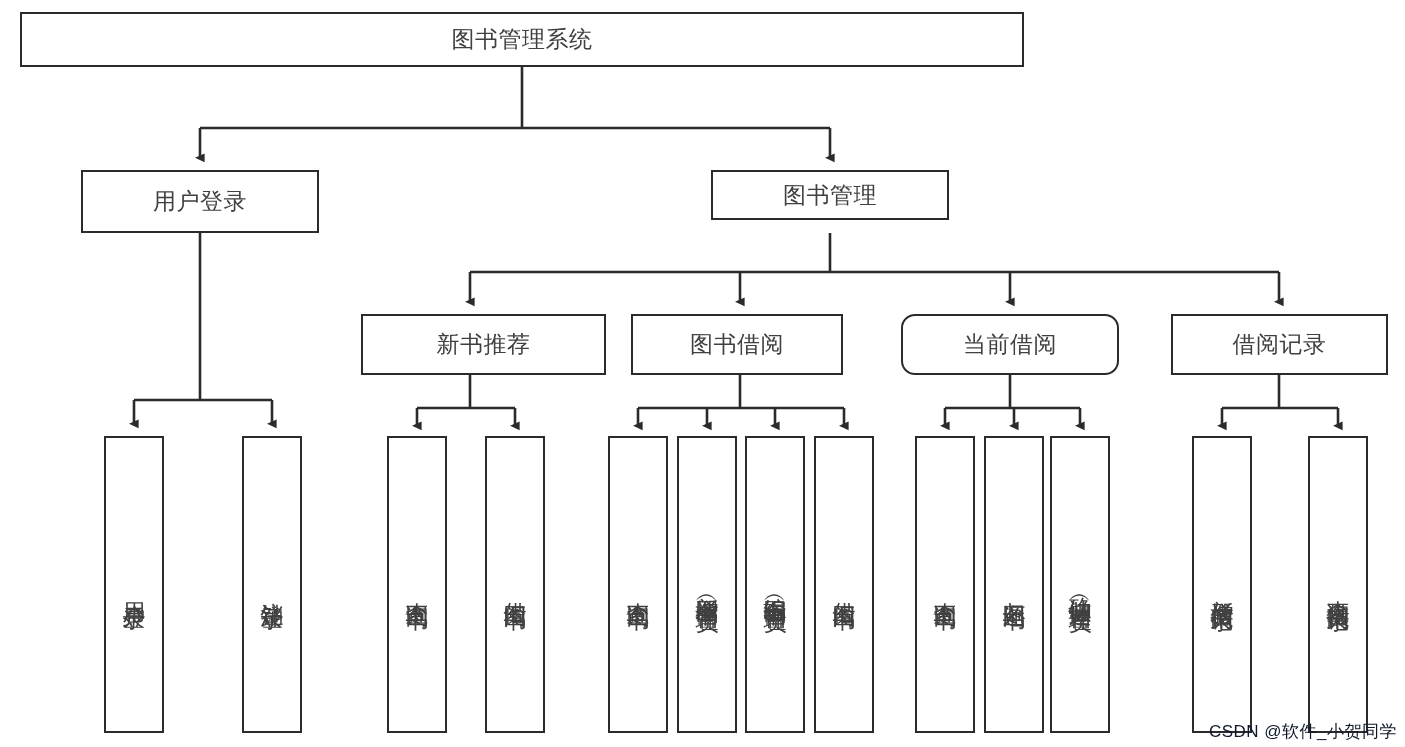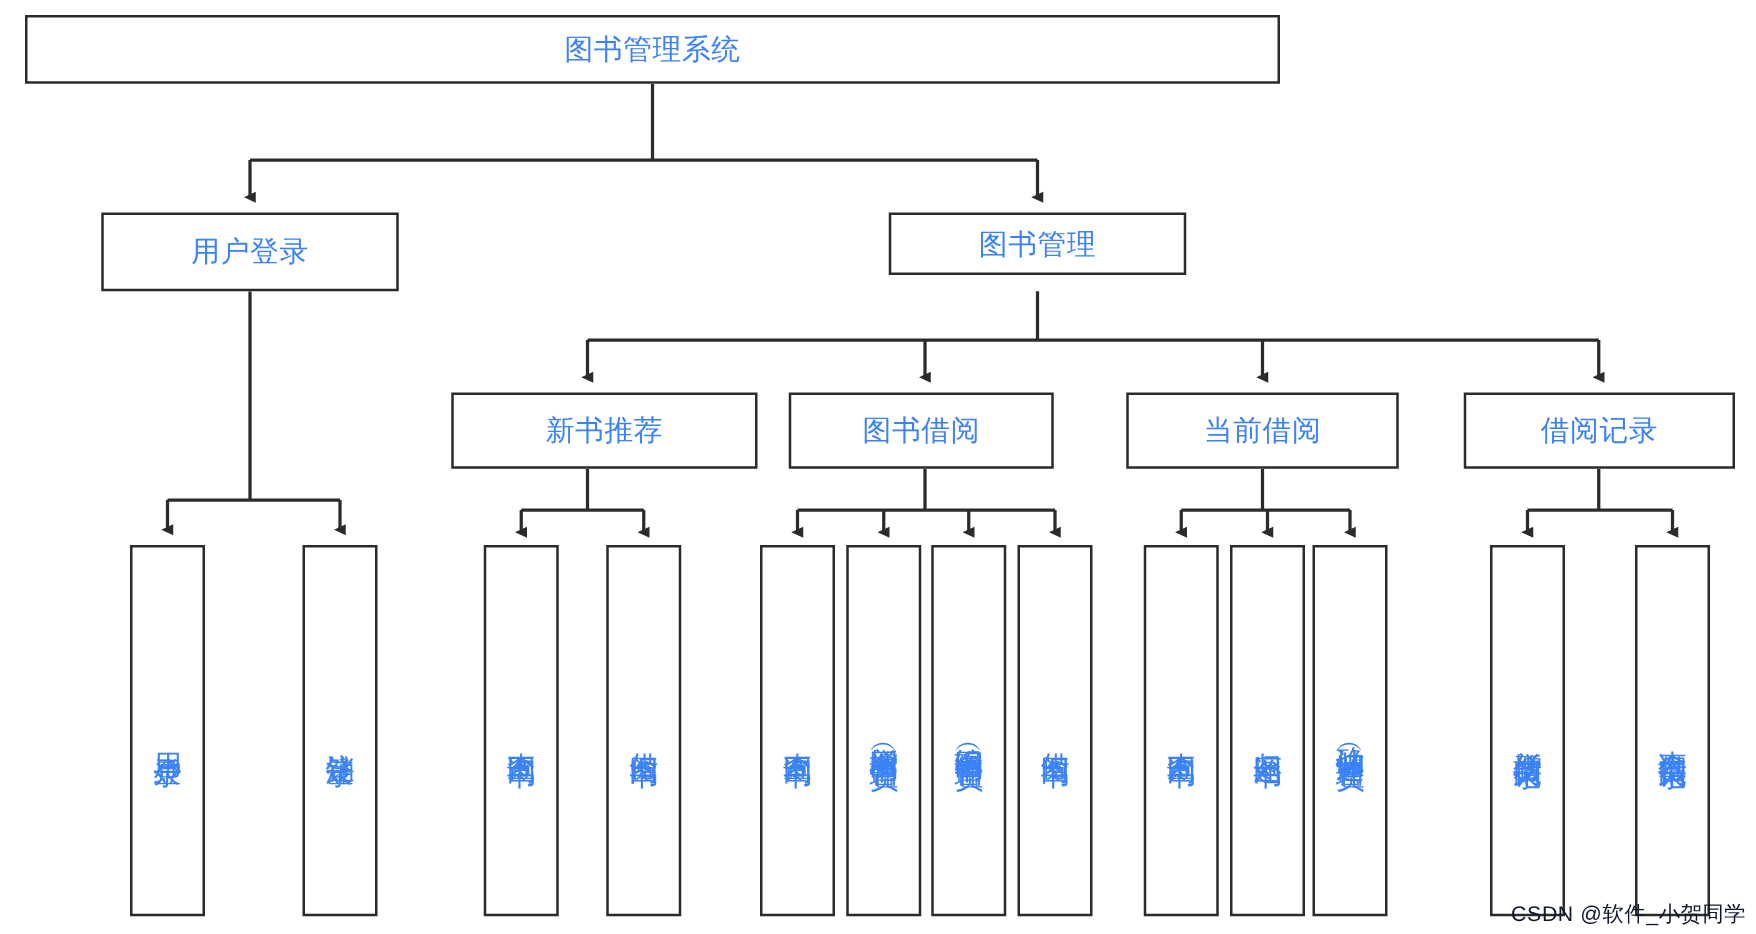--- a/index.html
+++ b/index.html
@@ -26,21 +26,21 @@
     pointer-events: none;
   }
   .node {
     position: absolute;
     box-sizing: border-box;
     background: #ffffff;
     border: 2.5px solid #2b2b2b;
     display: flex;
     align-items: center;
     justify-content: center;
-    color: #3b82f6;
+    color: #404040;
   }
   .node.horizontal {
     font-size: 23px;
     letter-spacing: 0.5px;
   }
   .node.vertical {
     writing-mode: vertical-rl;
     text-orientation: upright;
     font-size: 23px;
     letter-spacing: 2px;
@@ -127,21 +127,21 @@
   <div class="node horizontal" style="left:711px; top:170px; width:238px; height:50px;">
     <span>图书管理</span>
   </div>
 
   <div class="node horizontal" style="left:361px; top:314px; width:245px; height:61px;">
     <span>新书推荐</span>
   </div>
   <div class="node horizontal" style="left:631px; top:314px; width:212px; height:61px;">
     <span>图书借阅</span>
   </div>
-  <div class="node horizontal" style="left:901px; top:314px; width:218px; height:61px;">
+  <div class="node horizontal" style="left:901px; top:314px; width:218px; height:61px;border-radius:14px;">
     <span>当前借阅</span>
   </div>
   <div class="node horizontal" style="left:1171px; top:314px; width:217px; height:61px;">
     <span>借阅记录</span>
   </div>
 
   <div class="node vertical" style="left:104px; top:436px; width:60px; height:297px;">
     <span class="vlabel">用户登录</span>
   </div>
   <div class="node vertical" style="left:242px; top:436px; width:60px; height:297px;">

